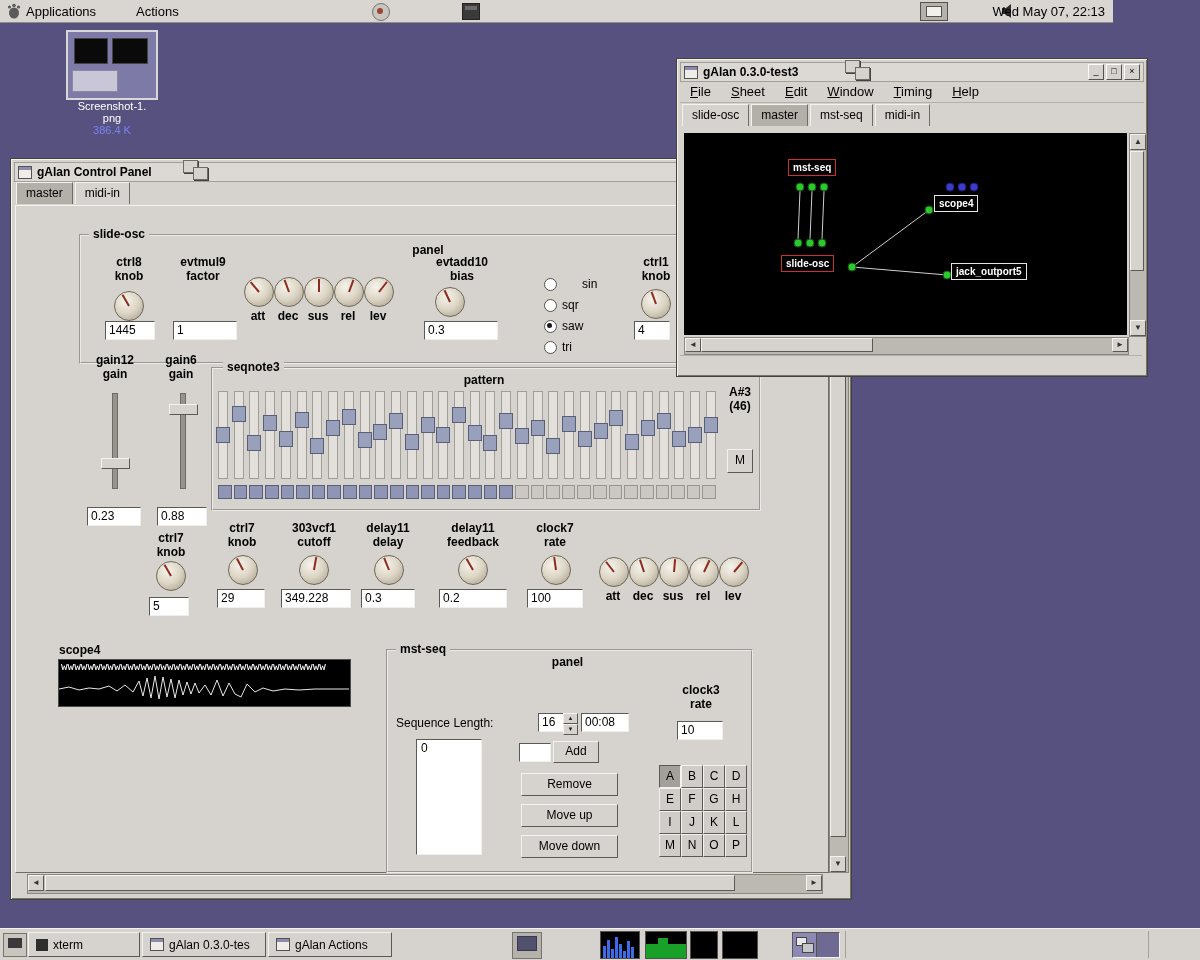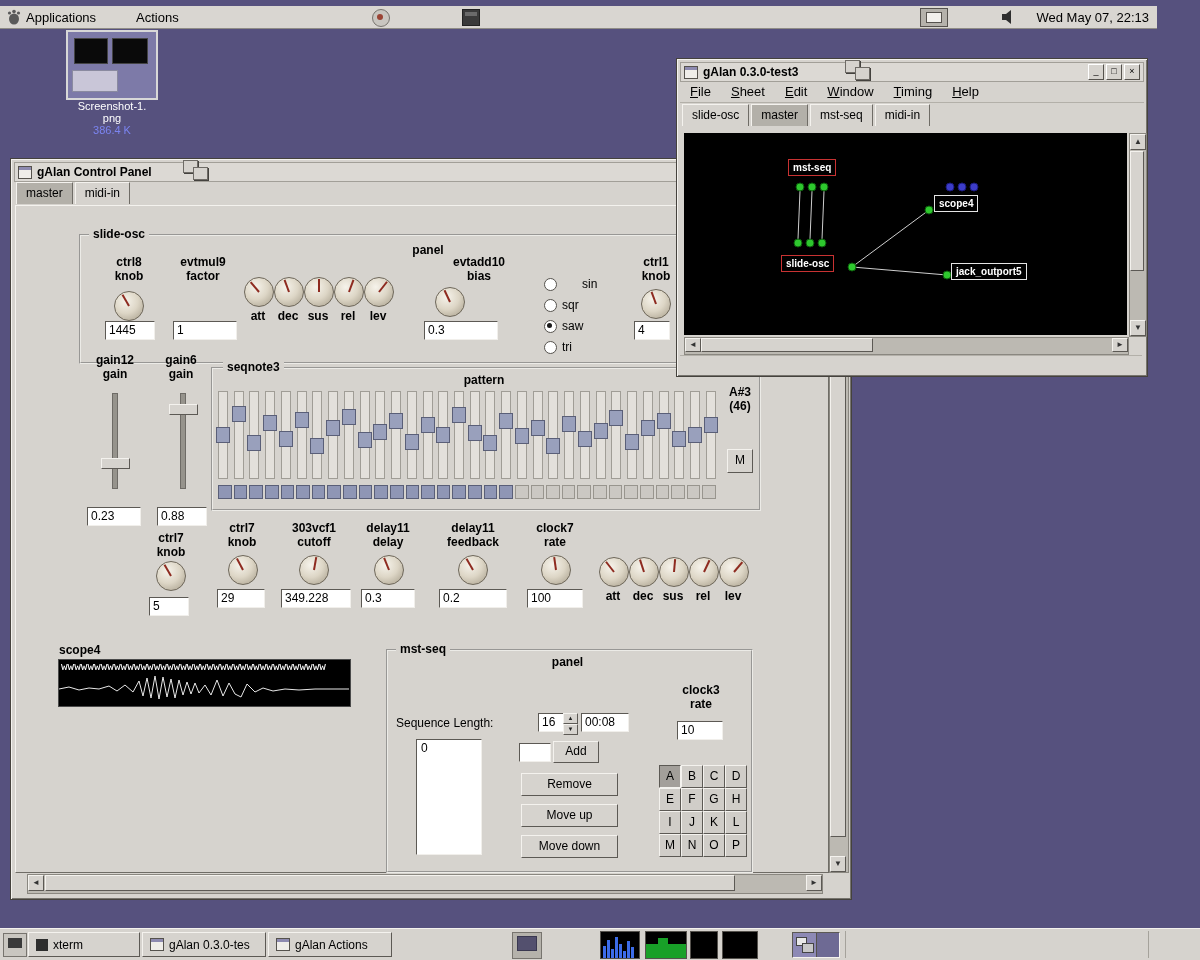--- a/index.html
+++ b/index.html
@@ -1,21 +1,21 @@
 <!DOCTYPE html>
 <html><head>
 <meta charset="utf-8">
 <style>
   html,body{margin:0;padding:0;background:#333;}
   #screen{position:relative;width:1200px;height:960px;background:#56517e;overflow:hidden;
           font-family:"Liberation Sans",sans-serif;color:#000;}
   .abs{position:absolute;}
   
-  .top-panel{position:absolute;left:0;top:6px;width:1113px;height:22px;background:#d9d6d1;
-             border-bottom:1px solid #8f8c86;font-size:13px;padding-left:44px;}
+  .top-panel{position:absolute;left:0;top:0;width:1113px;height:22px;background:#d9d6d1;
+             border-bottom:1px solid #8f8c86;font-size:13px;}
   .panel-menu{position:absolute;top:0;height:22px;display:flex;align-items:center;gap:5px;padding:0 4px;}
   .clock{position:absolute;right:8px;top:0;height:22px;display:flex;align-items:center;font-size:13px;}
   
   .w{position:absolute;background:#d6d3ce;border:1px solid #45423d;
      box-shadow:inset 1px 1px 0 #f4f2ee, inset -1px -1px 0 #77746e;}
   .tbar{position:absolute;left:3px;top:3px;right:3px;height:18px;background:#dcd9d4;
         border:1px solid #a29f98;display:flex;align-items:center;gap:5px;padding:0 3px;}
   .w-title{font-weight:bold;font-size:12px;white-space:nowrap;}
   .tbtns{margin-left:auto;display:flex;gap:2px;}
   .tbtn{width:14px;height:14px;font-size:9px;line-height:12px;text-align:center;background:#d6d3ce;
@@ -176,21 +176,21 @@
     <div class="knob" style="left:293px;top:118px;--a:0deg;"></div>
     <div class="knob" style="left:323px;top:118px;--a:20deg;"></div>
     <div class="knob" style="left:353px;top:118px;--a:38deg;"></div>
     <div class="mod-label" style="left:233px;top:150px;width:28px;">att</div>
     <div class="mod-label" style="left:263px;top:150px;width:28px;">dec</div>
     <div class="mod-label" style="left:293px;top:150px;width:28px;">sus</div>
     <div class="mod-label" style="left:323px;top:150px;width:28px;">rel</div>
     <div class="mod-label" style="left:353px;top:150px;width:28px;">lev</div>
 
     <div class="mod-label" style="left:392px;top:84px;width:50px;">panel</div>
-    <div class="mod-label" style="left:430px;top:96px;width:76px;">
+    <div class="mod-label" style="left:413px;top:96px;width:76px;">
       <div>evtadd10</div>
       <div>bias</div>
     </div>
     <div class="knob" style="left:424px;top:128px;--a:-25deg;"></div>
     <div class="fld" style="left:413px;top:162px;width:66px;">0.3</div>
 
     <div class="radio" style="left:533px;top:119px;"></div>
     <div class="plain-label" style="left:571px;top:118px;">sin</div>
     <div class="radio" style="left:533px;top:140px;"></div>
     <div class="plain-label" style="left:551px;top:139px;">sqr</div>

